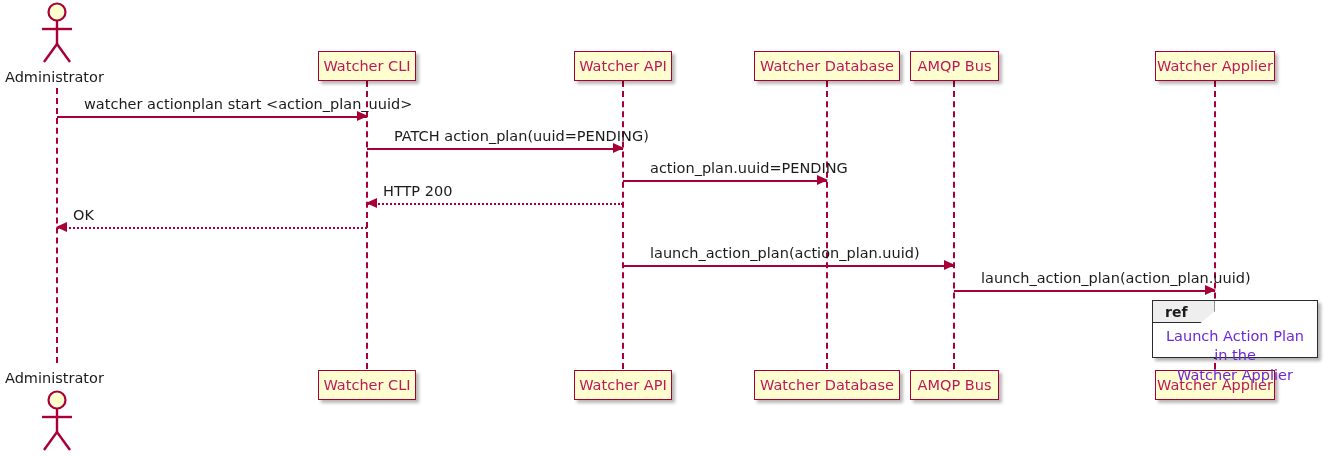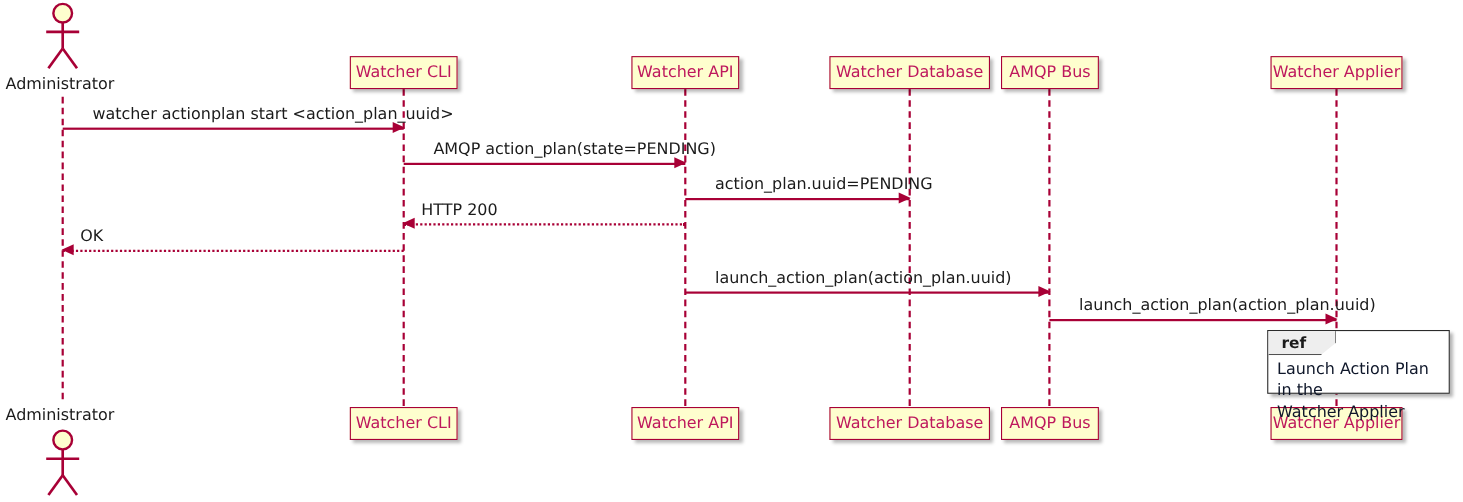--- a/index.html
+++ b/index.html
@@ -1,17 +1,17 @@
 <!DOCTYPE html>
 <html><head>
 <meta charset="utf-8">
 <style>
   html,body{margin:0;padding:0;background:#ffffff;}
   body{font-family:"DejaVu Sans","Liberation Sans",sans-serif;}
-  #canvas{position:relative;width:1330px;height:456px;background:#ffffff;overflow:hidden;}
+  #canvas{position:relative;width:1330px;height:456px;background:#ffffff;overflow:hidden;text-align:center;}
 
   
   .lifeline{position:absolute;width:0;border-left:2px dashed #A80036;}
 
   
   .participant{
     position:absolute;
     background:#FEFECE;
     border:1.5px solid #A80036;
     box-shadow:3px 3px 3px rgba(0,0,0,0.28);
@@ -66,21 +66,21 @@
     border-right:1.8px solid #2b2b2b;
     border-bottom:1.8px solid #2b2b2b;
     display:flex;align-items:center;
     padding:0 26px 0 12px;
     font-size:14px;font-weight:bold;color:#1b1b1b;
     clip-path:polygon(0 0,100% 0,100% 48%,calc(100% - 14px) 100%,0 100%);
   }
   .ref-body{
     position:absolute;left:0;top:24px;right:0;
     padding:2px 8px 0 8px;
-    font-size:14.5px;line-height:1.33;color:#0f172a;
+    font-size:14.5px;line-height:1.33;color:#6d28d9;
   }
 </style>
 </head>
 <body>
 
 <div id="canvas">
 
   <div class="lifeline" style="left:56px;  top:88px;  height:275px;"></div>
   <div class="lifeline" style="left:366px; top:81px;  height:288px;"></div>
   <div class="lifeline" style="left:622px; top:81px;  height:288px;"></div>
@@ -124,21 +124,21 @@
 
   <div class="msg right" style="left:57px; top:116px; width:310px;">
     <div class="line"></div>
     <div class="head"></div>
     <div class="label">watcher actionplan start &lt;action_plan_uuid&gt;</div>
   </div>
 
   <div class="msg right" style="left:367px; top:148px; width:256px;">
     <div class="line"></div>
     <div class="head"></div>
-    <div class="label">AMQP action_plan(state=PENDING)</div>
+    <div class="label">PATCH action_plan(uuid=PENDING)</div>
   </div>
 
   <div class="msg right" style="left:623px; top:180px; width:204px;">
     <div class="line"></div>
     <div class="head"></div>
     <div class="label">action_plan.uuid=PENDING</div>
   </div>
 
   <div class="msg left dotted" style="left:367px; top:203px; width:256px;">
     <div class="line"></div>

